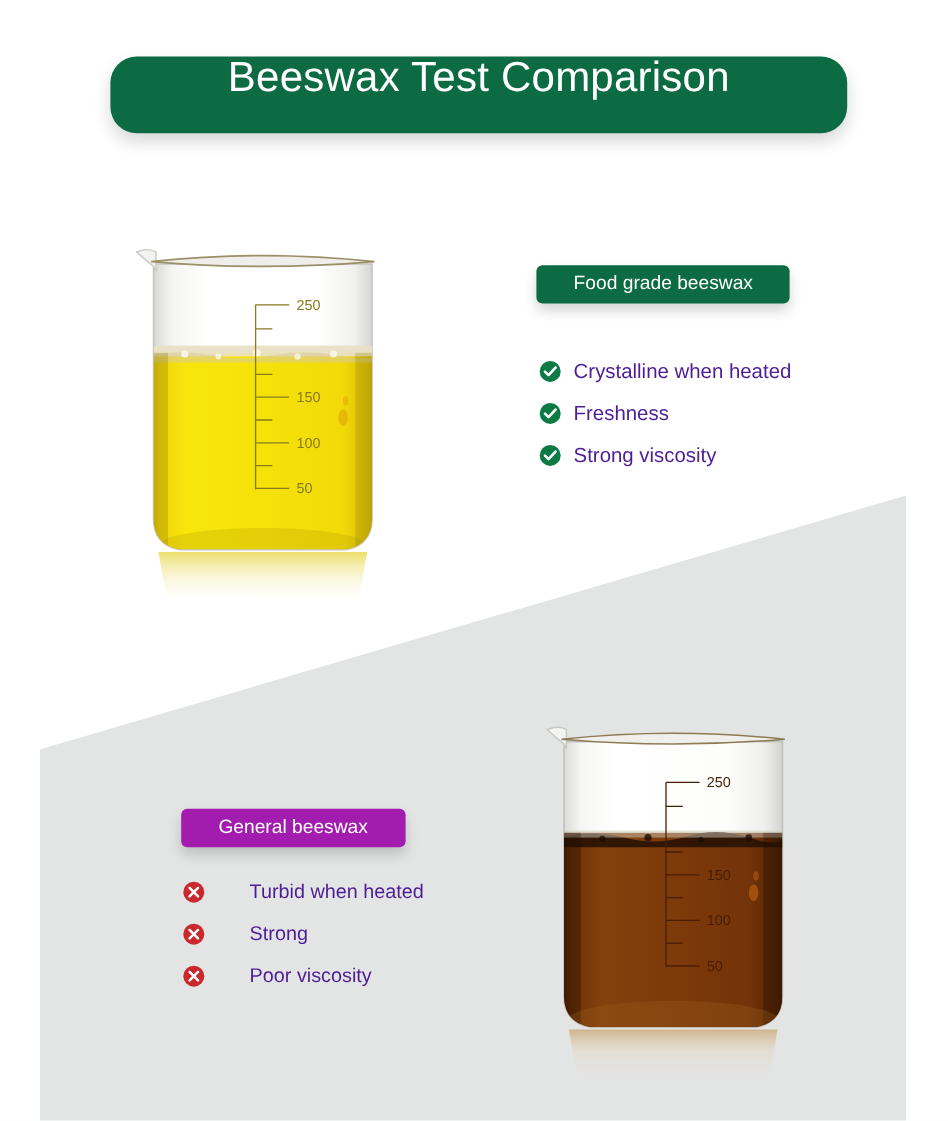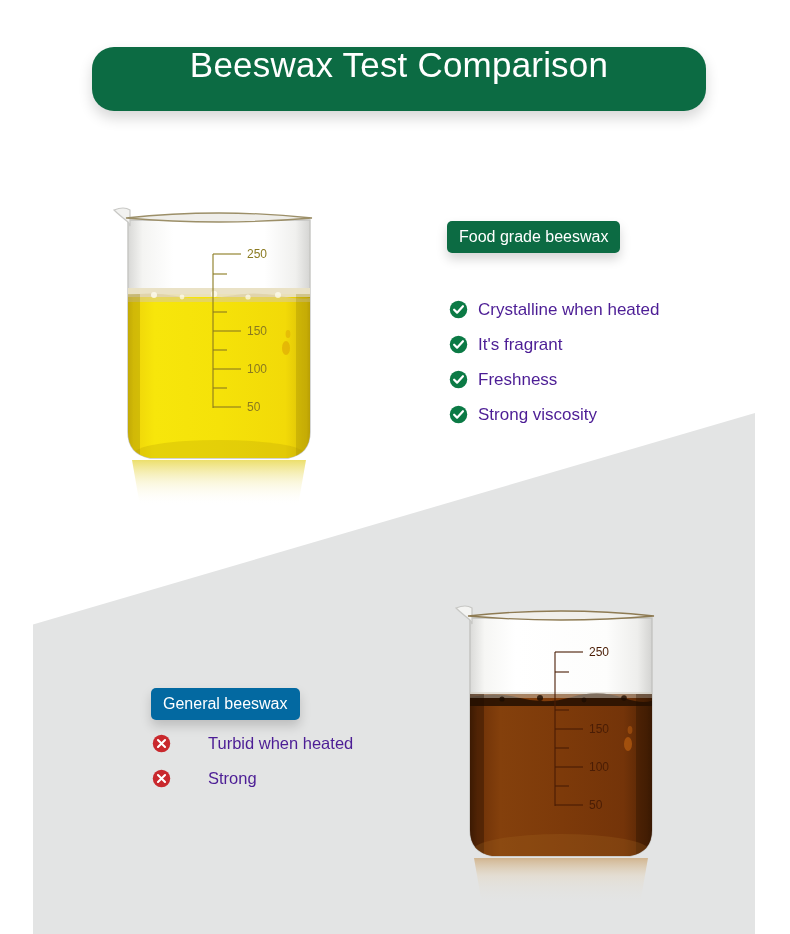--- a/index.html
+++ b/index.html
@@ -43,35 +43,35 @@
     letter-spacing: 0.2px;
     line-height: 1;
     white-space: nowrap;
   }
 
   
   .tag {
     position: absolute;
     display: inline-flex; align-items: center;
     height: 32px;
-    padding: 0 12px;
+    padding: 0 31px;
     border-radius: 5px;
     color: #ffffff;
     font-size: 16px;
     white-space: nowrap;
     z-index: 6;
   }
   .tag-green {
     left: 447px; top: 221px;
     background: #0c6b43;
     box-shadow: 0 6px 11px rgba(0,0,0,0.17);
   }
   .tag-gray {
-    left: 151px; top: 688px;
-    background: #0369a1;
+    left: 151px; top: 674px;
+    background: #a21caf;
     box-shadow: 0 6px 11px rgba(0,0,0,0.17);
   }
 
   
   .feature-list {
     position: absolute;
     z-index: 6;
     display: flex; flex-direction: column;
   }
   .list-good { left: 449px; top: 292px; }
@@ -198,41 +198,34 @@
 <div class="feature-list list-good">
 
   <div class="feature-item">
     <svg class="icon" viewBox="0 0 20 20">
       <circle cx="10" cy="10" r="9.2" fill="#0b7a45"></circle>
       <path d="M5.4,10.2 L8.5,13.3 L14.7,6.6" fill="none" stroke="#ffffff" stroke-width="2.3" stroke-linecap="round" stroke-linejoin="round"></path>
     </svg>
     <span class="label">Crystalline when heated</span>
   </div>
 
+
   <div class="feature-item">
     <svg class="icon" viewBox="0 0 20 20">
       <circle cx="10" cy="10" r="9.2" fill="#0b7a45"></circle>
       <path d="M5.4,10.2 L8.5,13.3 L14.7,6.6" fill="none" stroke="#ffffff" stroke-width="2.3" stroke-linecap="round" stroke-linejoin="round"></path>
     </svg>
-    <span class="label">It's fragrant</span>
+    <span class="label">Freshness</span>
   </div>
 
   <div class="feature-item">
     <svg class="icon" viewBox="0 0 20 20">
       <circle cx="10" cy="10" r="9.2" fill="#0b7a45"></circle>
       <path d="M5.4,10.2 L8.5,13.3 L14.7,6.6" fill="none" stroke="#ffffff" stroke-width="2.3" stroke-linecap="round" stroke-linejoin="round"></path>
     </svg>
-    <span class="label">Freshness</span>
-  </div>
-
-  <div class="feature-item">
-    <svg class="icon" viewBox="0 0 20 20">
-      <circle cx="10" cy="10" r="9.2" fill="#0b7a45"></circle>
-      <path d="M5.4,10.2 L8.5,13.3 L14.7,6.6" fill="none" stroke="#ffffff" stroke-width="2.3" stroke-linecap="round" stroke-linejoin="round"></path>
-    </svg>
     <span class="label">Strong viscosity</span>
   </div>
 </div>
 
 <div class="tag tag-gray">
   <span>General beeswax</span>
 </div>
 
 <div class="feature-list list-bad">
 
@@ -246,20 +239,27 @@
 
   <div class="feature-item">
     <svg class="icon" viewBox="0 0 20 20">
       <circle cx="10" cy="10" r="9.2" fill="#c9282d"></circle>
       <path d="M6.3,6.3 L13.7,13.7 M13.7,6.3 L6.3,13.7" fill="none" stroke="#ffffff" stroke-width="2.2" stroke-linecap="round"></path>
     </svg>
     <span class="label">Strong</span>
   </div>
 
 
+  <div class="feature-item">
+    <svg class="icon" viewBox="0 0 20 20">
+      <circle cx="10" cy="10" r="9.2" fill="#c9282d"></circle>
+      <path d="M6.3,6.3 L13.7,13.7 M13.7,6.3 L6.3,13.7" fill="none" stroke="#ffffff" stroke-width="2.2" stroke-linecap="round"></path>
+    </svg>
+    <span class="label">Poor viscosity</span>
+  </div>
 </div>
 
 <div class="beaker-wrap beaker-bottom">
   <svg viewBox="0 0 218 310" xmlns="http://www.w3.org/2000/svg">
     <defs>
       <linearGradient id="glassBot" x1="0" y1="0" x2="1" y2="0">
         <stop offset="0%" stop-color="#dadad8"></stop>
         <stop offset="8%" stop-color="#f6f6f4"></stop>
         <stop offset="25%" stop-color="#ffffff"></stop>
         <stop offset="75%" stop-color="#fdfdfc"></stop>

